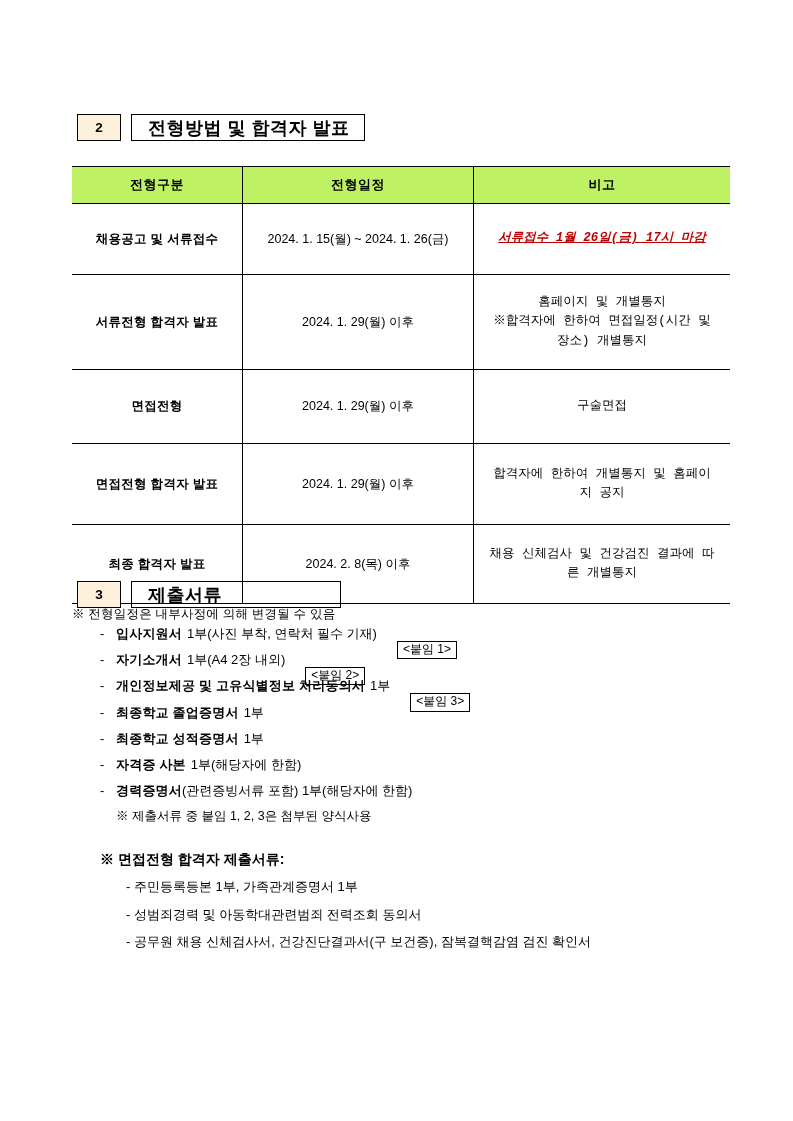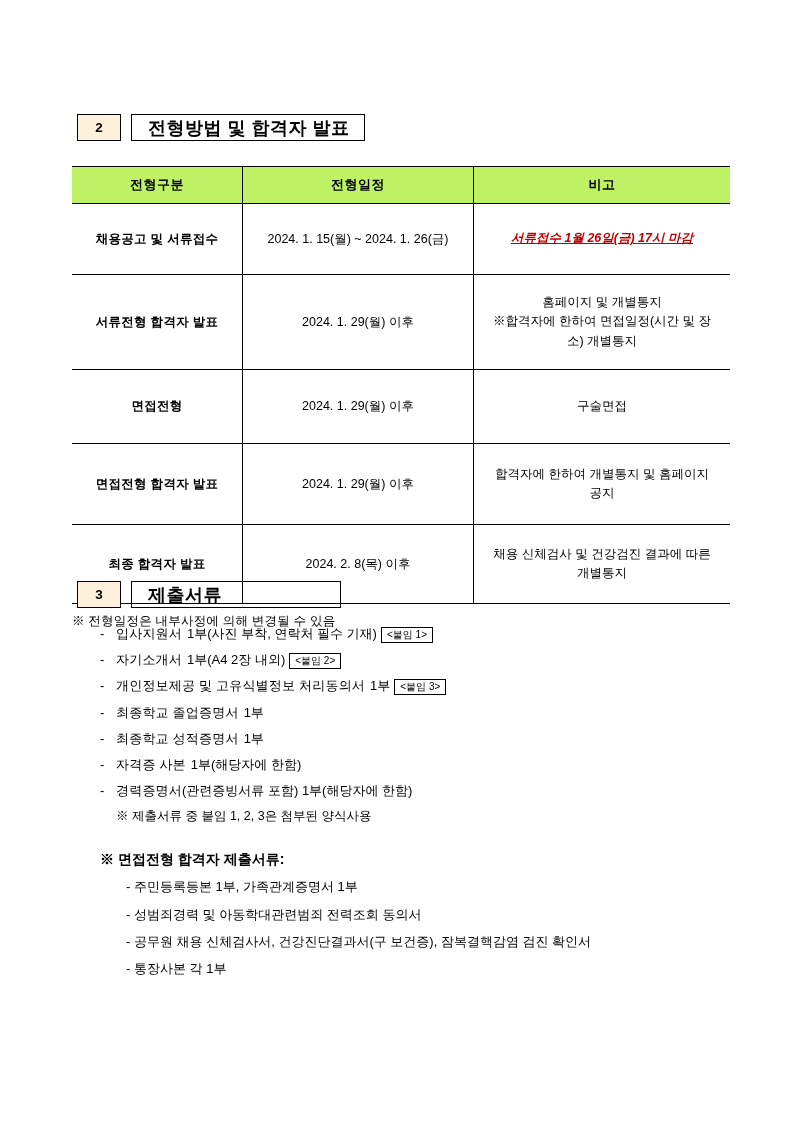--- a/index.html
+++ b/index.html
@@ -89,38 +89,39 @@
   table.sched td.col-date {
     width: 228px;
     border-right: 1px solid #000;
     margin-left: 12px;
   }
   table.sched th.col-date { width: 228px; border-right: 1px solid #000; }
   table.sched td.col-note {
     width: 254px;
     line-height: 1.55;
     padding: 8px 14px;
+    font-family: Liberation Mono, monospace;
   }
   table.sched th.col-note { width: 254px; }
   table.sched tr.r1 td { height: 54px; }
   table.sched tr.r2 td { height: 78px; }
   table.sched tr.r3 td { height: 57px; }
   table.sched tr.r4 td { height: 64px; }
   table.sched tr.r5 td { height: 62px; }
 
   .deadline {
     color: #c00000;
     font-weight: bold;
     font-style: italic;
     text-decoration: underline;
     font-size: 12.5px;
   }
 
   .table-note {
-    margin-top: 9px;
+    margin-top: 2px;
     font-size: 12.5px;
     letter-spacing: 0.2px;
   }
 
   
   .docs {
     margin-top: 0;
   }
   .doc-line {
     font-size: 13px;
@@ -128,36 +129,36 @@
     line-height: 1.4;
     display: flex;
     align-items: center;
     flex-wrap: nowrap;
   }
   .doc-dash {
     display: inline-block;
     width: 16px;
   }
   .doc-strong {
-    font-weight: normal;
+    font-weight: bold;
     letter-spacing: 0.2px;
   }
   .doc-rest {
     margin-left: 5px;
   }
   .attach-tag {
     display: inline-block;
     border: 1px solid #000;
-    font-size: 10px;
+    font-size: 12px;
     padding: 1px 5px 2px 5px;
-    margin-left: 4px;
+    margin-left: 20px;
     line-height: 1.1;
     white-space: nowrap;
     position: relative;
-    top: 1px;
+    top: 16px;
   }
   .doc-note {
     font-size: 12.5px;
     margin-top: 4px;
   }
 
   .sub-head {
     font-size: 14px;
     font-weight: bold;
     margin-top: 26px;
@@ -274,16 +275,15 @@
       <span>(관련증빙서류 포함) 1부(해당자에 한함)</span>
     </div>
 
     <div class="doc-note" style="margin-left:16px;">※ 제출서류 중 붙임 1, 2, 3은 첨부된 양식사용</div>
 
     <div class="sub-head">※ 면접전형 합격자 제출서류:</div>
 
     <div class="sub-line" style="margin-left:26px;">- 주민등록등본 1부, 가족관계증명서 1부</div>
     <div class="sub-line" style="margin-left:26px;">- 성범죄경력 및 아동학대관련범죄 전력조회 동의서</div>
     <div class="sub-line" style="margin-left:26px;">- 공무원 채용 신체검사서, 건강진단결과서(구 보건증), 잠복결핵감염 검진 확인서</div>
-    <div class="sub-line" style="margin-left:26px;">- 통장사본 각 1부</div>
   </div>
 
 </div>
 
 </body></html>

